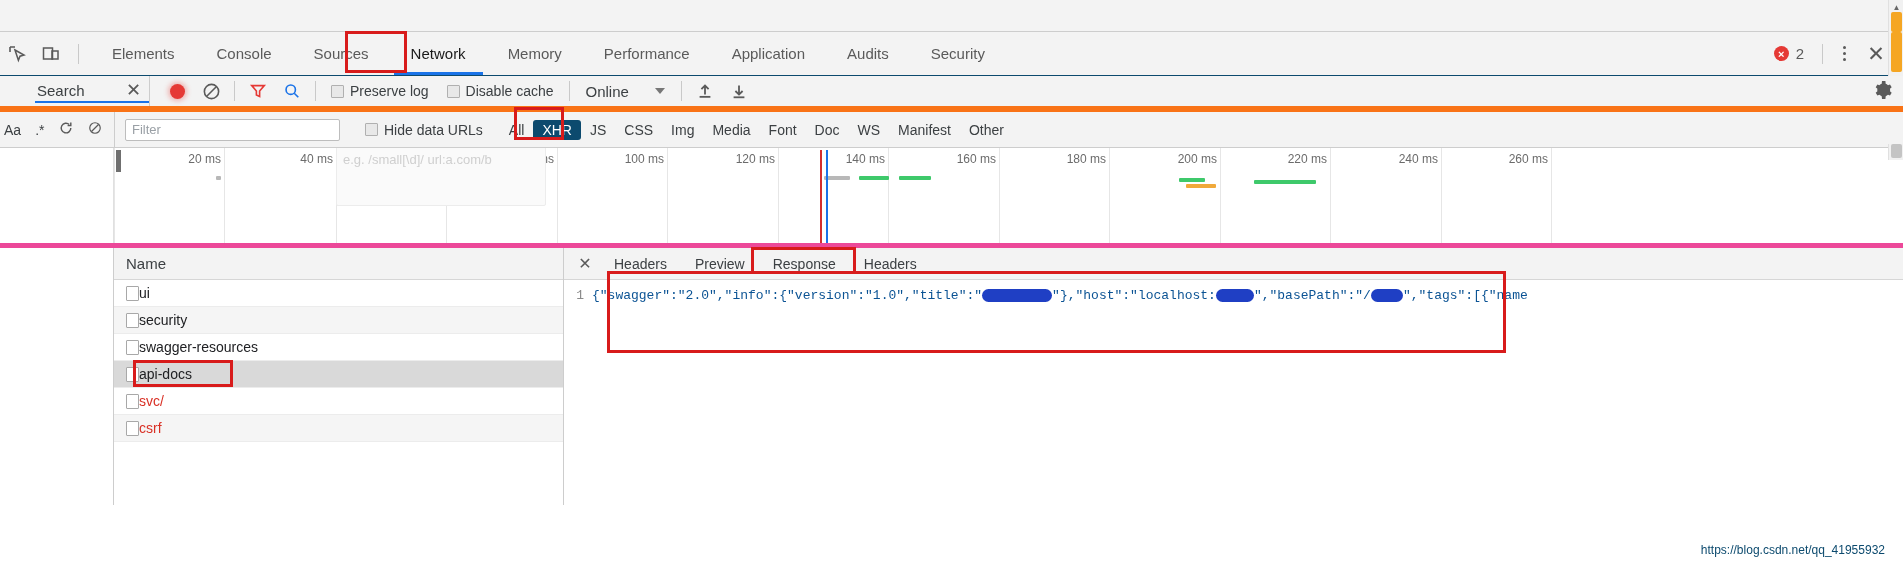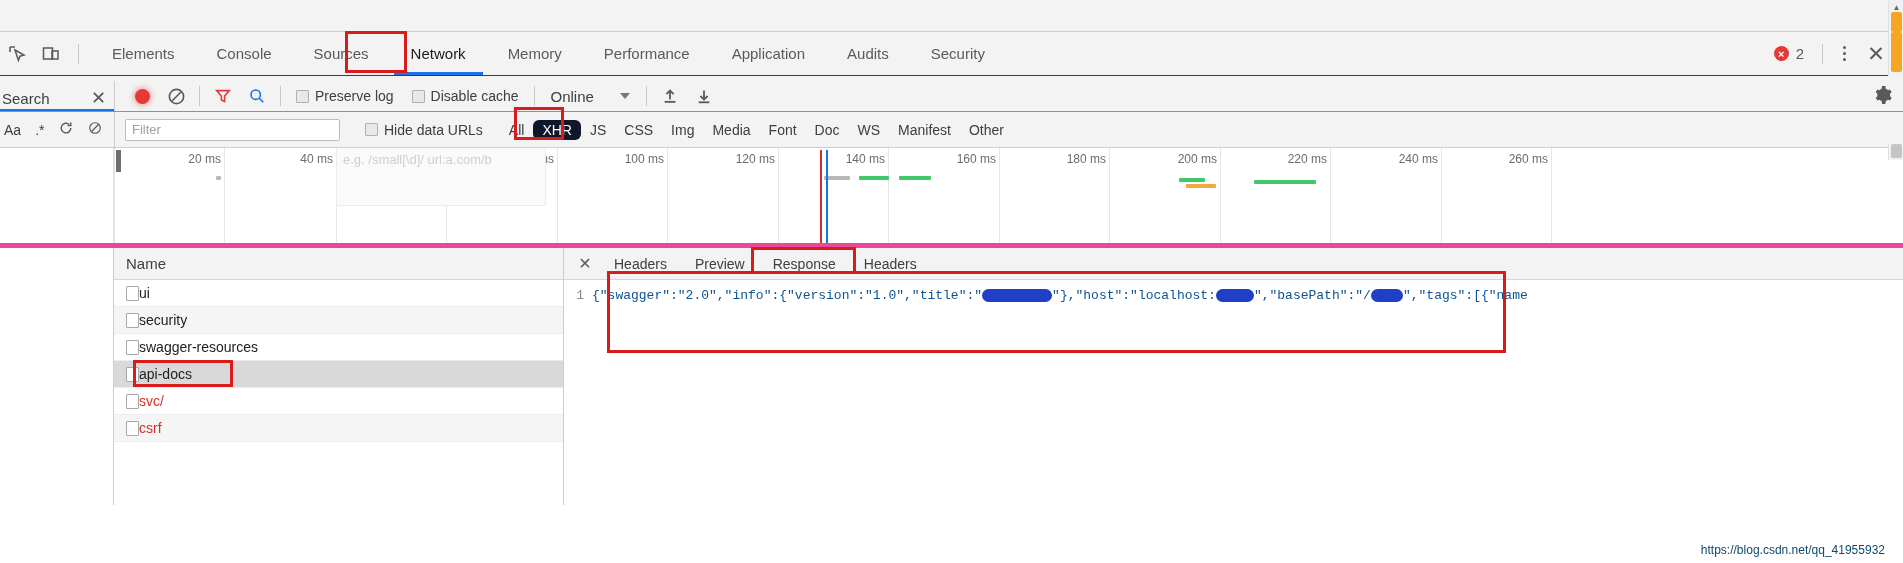--- a/index.html
+++ b/index.html
@@ -38,21 +38,21 @@
   .err-dot{
     width:15px;height:15px;border-radius:50%;background:#e53935;color:#fff;
     font-size:11px; display:flex;align-items:center;justify-content:center; font-weight:bold;
   }
   .err-num{ font-size:15px; color:#5a5a5a; }
   .kebab{ width:30px;height:30px; display:flex;flex-direction:column;align-items:center;justify-content:center;gap:3px; cursor:pointer;}
   .kebab i{ width:3px;height:3px;background:#5a5a5a;border-radius:50%; display:block;}
   .closeX{ width:34px;height:30px; display:flex;align-items:center;justify-content:center; cursor:pointer; font-size:21px; color:#5a5a5a;}
 
   
-  .row2{ height:36px; display:flex; align-items:flex-end; background:#f3f3f3; border-bottom:1px solid #f97316;}
+  .row2{ height:36px; display:flex; align-items:center; background:#f3f3f3; border-bottom:6px solid #f97316;padding-left:35px;}
   .search-head{
     width:114px; display:flex; align-items:center; justify-content:space-between;
     padding:0 8px 0 0; background:#f3f3f3; border-bottom:2px solid #1a73e8; position:relative;
   }
   .search-head .lbl{ font-size:15px; color:#3c4043; padding-left:2px;}
   .search-head .x{ font-size:18px; color:#5a5a5a; cursor:pointer;}
   .net-toolbar{ flex:1; display:flex; align-items:center; gap:0; padding-left:10px; border-left:1px solid #cdcdcd;}
   .tb-btn{ width:34px;height:30px; display:flex;align-items:center;justify-content:center; cursor:pointer;}
   .rec-dot{ width:15px;height:15px;border-radius:50%;background:#e53935; box-shadow:0 0 5px 2px rgba(229,57,53,.35);}
   .chk-wrap{ display:flex; align-items:center; gap:6px; padding:0 9px; cursor:pointer; font-size:14px; color:#3c4043; white-space:nowrap;}
@@ -66,21 +66,21 @@
   .search-opts{ width:114px; display:flex; align-items:center; gap:14px; padding-left:4px; font-size:14px; color:#3c4043;}
   .search-opts span{ cursor:pointer;}
   .filterbar{ flex:1; display:flex; align-items:center; padding-left:10px; border-left:1px solid #cdcdcd; gap:0;}
   .filter-input{
     width:215px; height:22px; border:1px solid #bdbdbd; background:#fff; border-radius:2px;
     font-size:13px; color:#9aa0a6; padding:0 6px; font-family:"Liberation Sans",sans-serif;
   }
   .filter-input::placeholder{ color:#9aa0a6; }
   .types{ display:flex; align-items:center; gap:0; margin-left:8px;}
   .type{ padding:2px 9px; font-size:14px; color:#3c4043; cursor:pointer; border-radius:3px; white-space:nowrap;}
-  .type.sel{ background:#0f172a; color:#fff;border-radius:6px;}
+  .type.sel{ background:#0c4a6e; color:#fff;}
 
   
   .overview{ height:100px; display:flex; border-bottom:5px solid #ec4899; background:#fff;}
   .ov-left{ width:114px; background:#fff; border-right:1px solid #e0e0e0;}
   .ov-main{ flex:1; position:relative; background:#fff; overflow:hidden;}
   .ov-tick{ position:absolute; top:0; bottom:0; border-left:1px solid #e6e6e6;}
   .ov-tick span{ position:absolute; right:4px; top:4px; font-size:12px; color:#6b6b6b; white-space:nowrap;}
   .ov-scroll-handle{ position:absolute; left:2px; top:2px; width:5px; height:22px; background:#6f6f6f;}
   .ov-bar{ position:absolute; height:4px; border-radius:1px;}
   .ov-vline{ position:absolute; top:2px; bottom:0; width:2px;}

